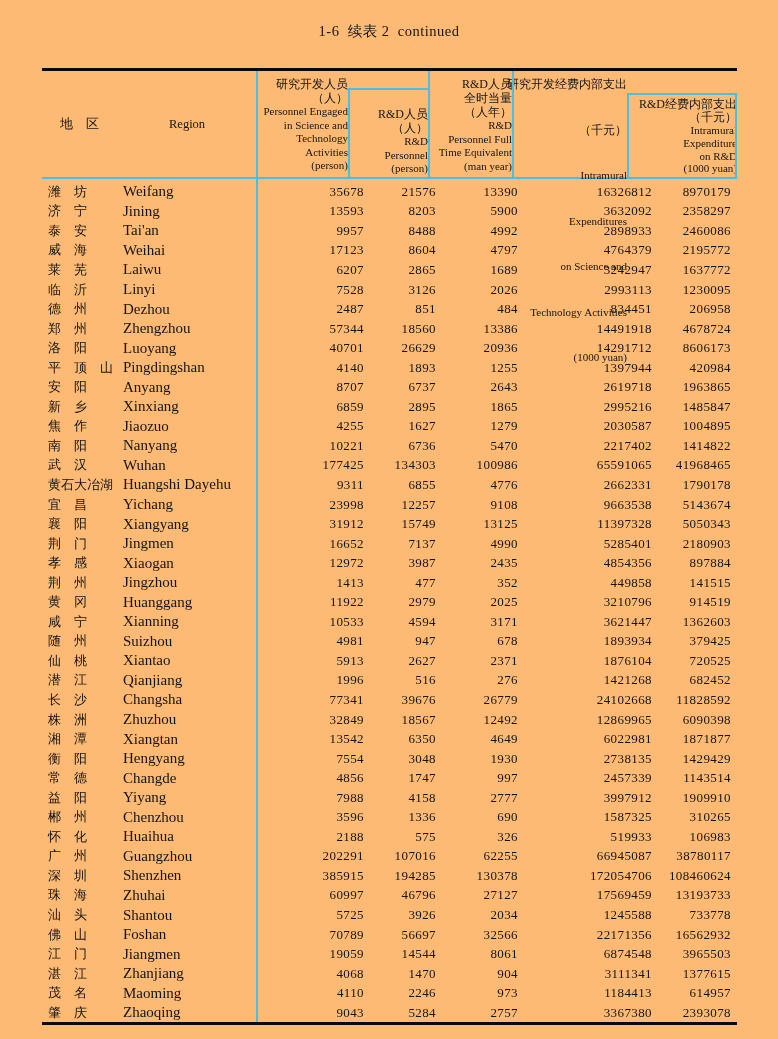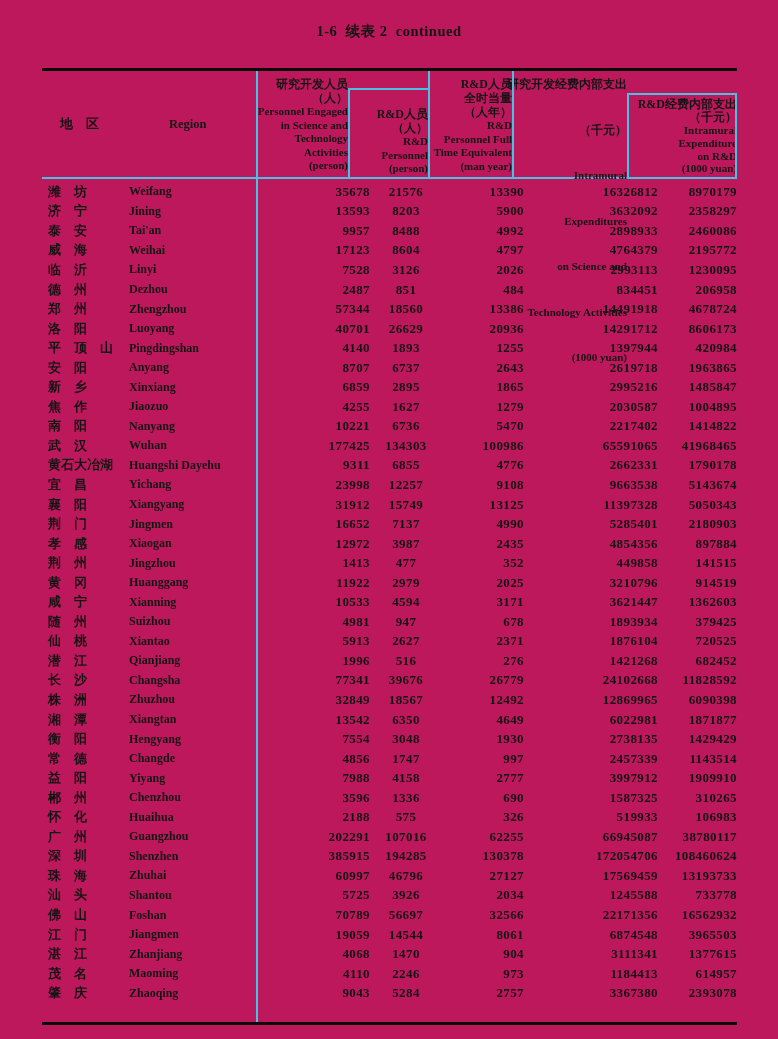--- a/index.html
+++ b/index.html
@@ -1,22 +1,21 @@
 <!DOCTYPE html>
 <html><head>
 <meta charset="utf-8">
 <style>
   :root { --cy:#49c0e3; --ink:#141414; }
   * { box-sizing: border-box; }
   html,body { margin:0; padding:0; background:#ffffff; }
   .page {
-    position:relative; width:778px; height:1039px; background:#be185d;
+    position:relative; width:778px; height:1039px; background:#fdba74;
     font-family:"Liberation Serif","DejaVu Serif",serif; color:var(--ink);
     overflow:hidden;
-    font-weight:bold;
   }
   .title {
     position:absolute; top:22px; left:0; width:100%;
     text-align:center; font-size:14.5px; white-space:pre; letter-spacing:.5px;
   }
   .table {
     position:absolute; left:42px; top:68px; width:695px; height:957px;
     border-top:3.5px solid #0a0a0a; border-bottom:3px solid #0a0a0a;
   }
   .thead { position:relative; height:108px; border-bottom:2.5px solid var(--cy); }
@@ -38,23 +37,23 @@
   .c6 .hl.en { line-height:12.8px; }
   .box { position:absolute; border:2px solid var(--cy); }
   .box3 { left:306px; top:17px; width:82px; height:91px; border-right:none; border-bottom:none; }
   .box6 { left:585px; top:22px; width:110px; height:86px; border-bottom:none; }
   .vline { position:absolute; top:0; width:2px; height:108px; background:var(--cy); }
   .v1 { left:386px; } .v2 { left:470px; }
   .vline-region { position:absolute; left:214px; top:0; bottom:0; width:2px; background:var(--cy); }
   .tbody { position:absolute; top:108px; left:0; right:0; bottom:0; padding-top:3px; }
   .row { display:flex; align-items:center; height:19.55px; }
   .c-zh { margin-left:6px; width:58px; font-size:13px; white-space:nowrap; flex:none; }
-  .c-en { margin-left:23px; width:127px; font-size:12px; white-space:nowrap; flex:none; }
+  .c-en { margin-left:17px; width:127px; font-size:15px; white-space:nowrap; flex:none; }
   .c-num { text-align:right; font-size:13px; letter-spacing:.4px; flex:none; }
-  .n0 { width:114px; } .n1 { width:72px;text-align:center; } .n2 { width:82px; } .n3 { width:134px;text-align:right; } .n4 { width:79px; }
+  .n0 { width:114px; } .n1 { width:72px; } .n2 { width:82px; } .n3 { width:134px;text-align:right; } .n4 { width:79px; }
 </style>
 </head>
 <body>
 
 <div class="page">
   <div class="title">1-6  续表 2  continued</div>
 
   <div class="table">
     <div class="thead">
       <div class="hcell hregion">
@@ -139,20 +138,29 @@
         <div class="row">
           <div class="c-zh">威　海</div>
           <div class="c-en">Weihai</div>
           <div class="c-num n0">17123</div>
           <div class="c-num n1">8604</div>
           <div class="c-num n2">4797</div>
           <div class="c-num n3">4764379</div>
           <div class="c-num n4">2195772</div>
         </div>
         <div class="row">
+          <div class="c-zh">莱　芜</div>
+          <div class="c-en">Laiwu</div>
+          <div class="c-num n0">6207</div>
+          <div class="c-num n1">2865</div>
+          <div class="c-num n2">1689</div>
+          <div class="c-num n3">3242947</div>
+          <div class="c-num n4">1637772</div>
+        </div>
+        <div class="row">
           <div class="c-zh">临　沂</div>
           <div class="c-en">Linyi</div>
           <div class="c-num n0">7528</div>
           <div class="c-num n1">3126</div>
           <div class="c-num n2">2026</div>
           <div class="c-num n3">2993113</div>
           <div class="c-num n4">1230095</div>
         </div>
         <div class="row">
           <div class="c-zh">德　州</div>

